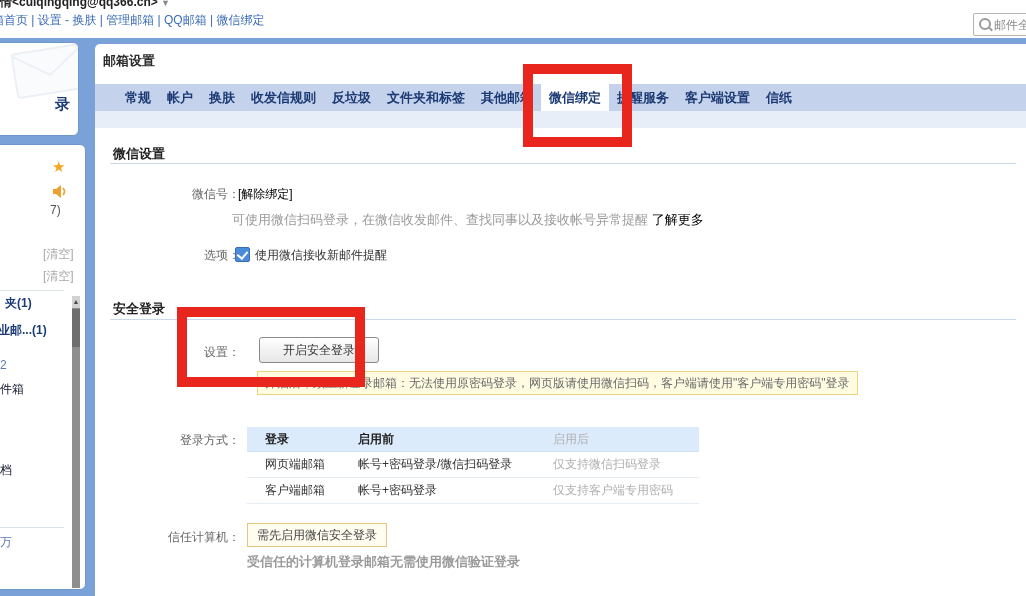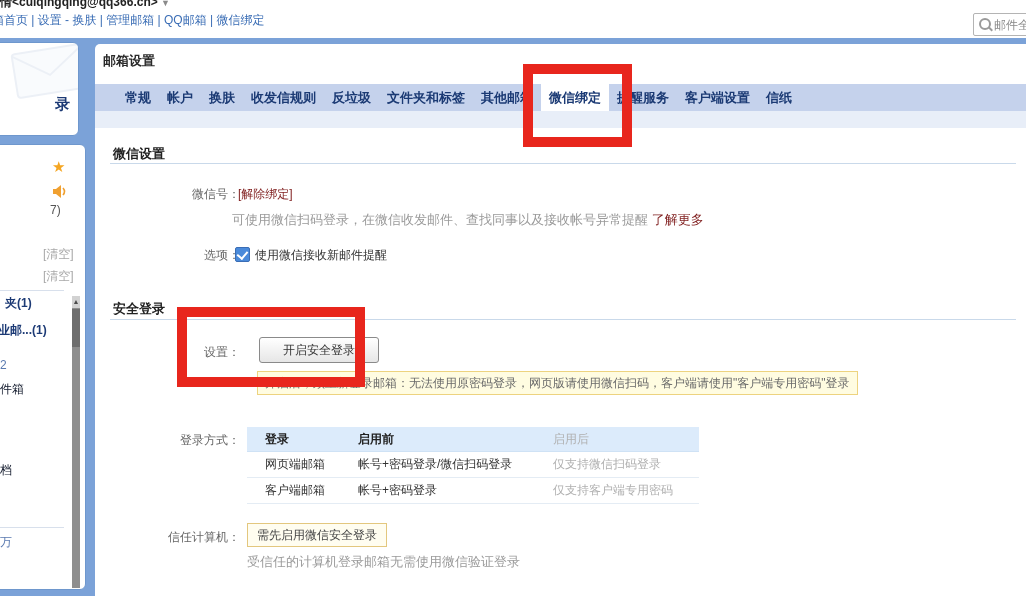--- a/index.html
+++ b/index.html
@@ -55,21 +55,21 @@
   .tabbar{position:absolute;left:95px;top:84px;width:931px;height:27px;background:#c5d2ec;z-index:2;
           display:flex;padding-left:22px;box-sizing:border-box;}
   .tab{font-size:13px;font-weight:bold;color:#1b3a74;line-height:27px;padding:0 8px;white-space:nowrap;cursor:pointer;}
   .tab.active{background:#ffffff;}
   .band{position:absolute;left:95px;top:111px;width:931px;height:17px;background:#e8eef8;z-index:2;}
 
   .content{position:absolute;left:0;top:0;width:1026px;height:596px;z-index:2;}
   .sechead{position:absolute;left:113px;font-size:13px;font-weight:bold;color:#222;}
   .secline{position:absolute;left:110px;width:906px;height:1px;background:#c9d9ea;}
   .flabel{position:absolute;left:140px;width:100px;text-align:right;font-size:12px;color:#666;white-space:nowrap;}
-  .link{color:#7f1d1d;cursor:pointer;}
+  .link{color:#000000;cursor:pointer;}
   .gtext{position:absolute;font-size:13px;color:#9a9a9a;white-space:nowrap;}
 
   .h1{top:145px;} .l1{top:163px;}
   .wid-label{top:186px;}
   .unbind{position:absolute;left:238px;top:186px;font-size:12px;}
   .wdesc{left:232px;top:211px;}
   .opt-label{top:247px;}
   .checkbox{position:absolute;left:235px;top:247px;width:13px;height:13px;background:#4a8ada;
             border:1px solid #3a6db5;border-radius:2px;cursor:pointer;}
   .checkbox::after{content:"";position:absolute;left:3px;top:1px;width:5px;height:8px;
@@ -90,21 +90,21 @@
        border-bottom:1px solid #e4ecf4;}
   .ltr div{padding-left:18px;color:#333;}
   .lthead{background:#dcebfb;height:24px;line-height:24px;border-bottom:1px solid #cfe2f5;}
   .lthead .c1,.lthead .c2{font-weight:bold;color:#222;}
   .lthead .c3{color:#999;}
   .ltr .c3{color:#b0b0b0;}
 
   .tc-label{top:529px;}
   .badge{position:absolute;left:247px;top:523px;height:22px;line-height:22px;padding:0 9px;
          background:#fffdf0;border:1px solid #e3c77e;font-size:12px;color:#444;white-space:nowrap;}
-  .tdesc{left:247px;top:553px;}
+  .tdesc{left:247px;top:553px;font-weight:bold;}
 
   
   .ann{position:absolute;border:10px solid #e8261d;box-sizing:border-box;z-index:50;pointer-events:none;}
   .ann1{left:523px;top:64px;width:109px;height:83px;}
   .ann2{left:177px;top:307px;width:188px;height:80px;}
 </style>
 </head>
 <body>
 
 <div id="page">

